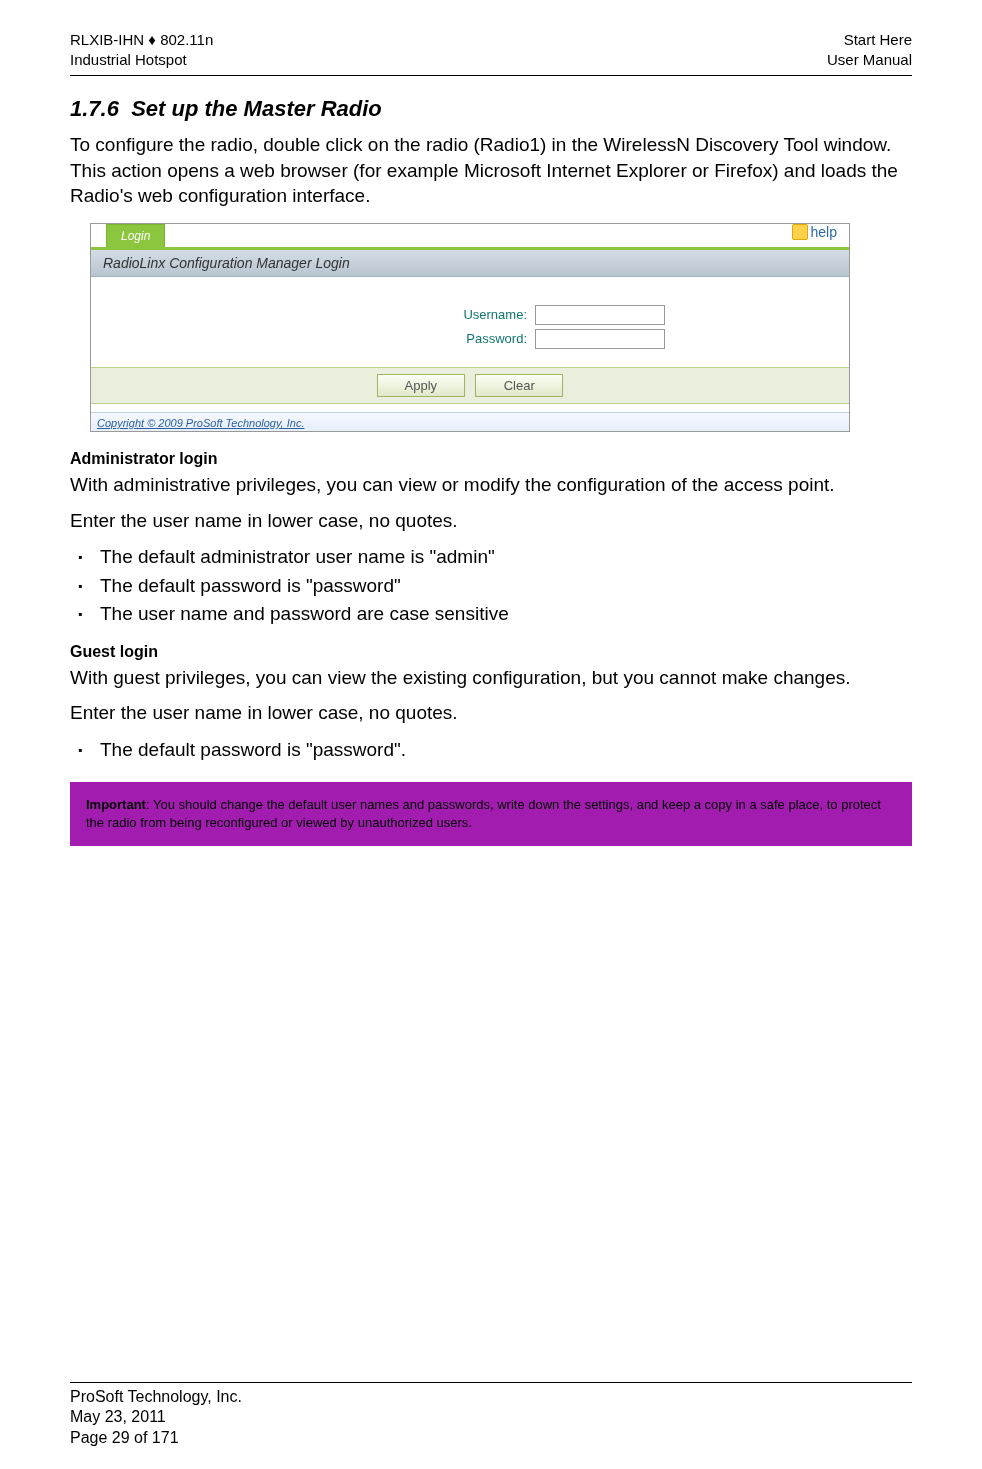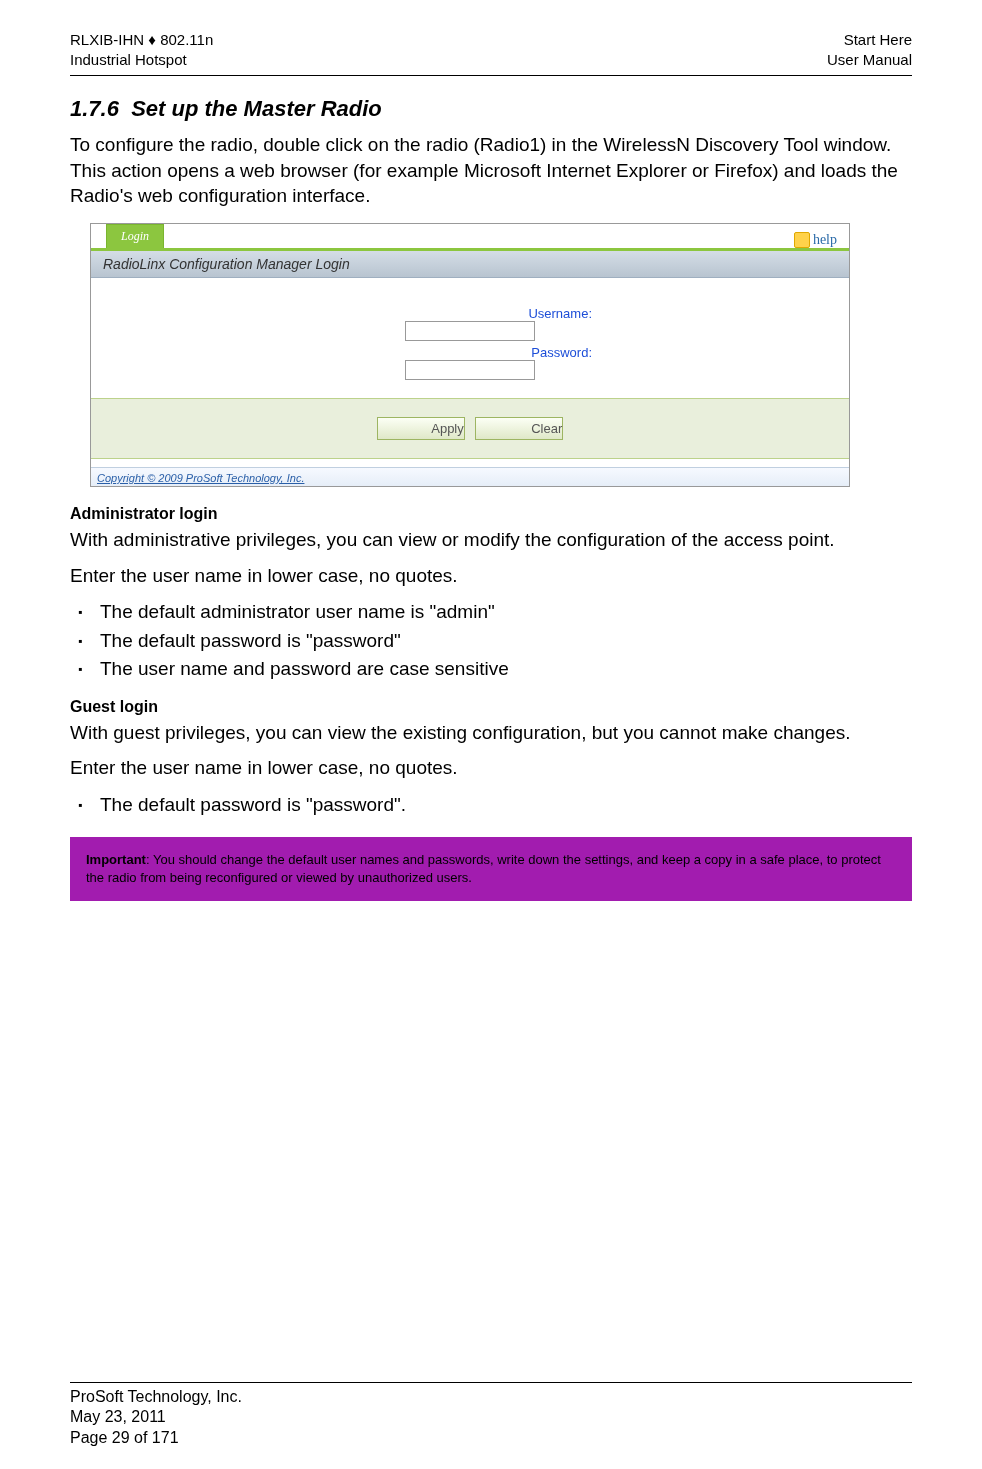--- a/index.html
+++ b/index.html
@@ -35,24 +35,23 @@
     margin-bottom: 10px;
   }
   .screenshot {
     margin: 14px 0 18px 20px;
     border: 1px solid #999;
     width: 760px;
     background: #fff;
   }
   .ss-toprow {
     display: flex;
-    align-items: flex-end;
+    align-items: flex-start;
     justify-content: space-between;
     padding: 0 12px 0 15px;
-    font-family: Liberation Serif, serif;
   }
   .ss-tab {
     background: #8cc63f;
     color: #fff;
     font-size: 12px;
     font-style: italic;
     padding: 4px 14px;
     border: 1px solid #7ab52f;
     border-bottom: none;
   }
@@ -85,22 +84,21 @@
   .ss-form {
     padding: 24px 0 8px 0;
     text-align: center;
   }
   .ss-field {
     display: flex;
     justify-content: center;
     align-items: center;
     margin: 4px 0;
     font-size: 13px;
-    color: #1d4ed8;
-    flex-direction: column;
+    color: #0f766e;
   }
   .ss-field-label {
     width: 260px;
     text-align: right;
     padding-right: 8px;
   }
   .ss-input {
     width: 130px;
     height: 20px;
     border: 1px solid #999;
@@ -115,22 +113,21 @@
     margin-top: 18px;
   }
   .ss-btn {
     display: inline-block;
     width: 88px;
     padding: 3px 0;
     font-size: 13px;
     color: #555;
     background: linear-gradient(#fcfff5, #dfe8c8);
     border: 1px solid #9db562;
-    margin: 12px 3px;
-    text-align: right;
+    margin: 0 3px;
   }
   .ss-footer {
     font-size: 11px;
     color: #2a5fa8;
     font-style: italic;
     padding: 4px 6px 2px 6px;
     text-decoration: underline;
     background: linear-gradient(#f6f9ff, #e6eef8);
     border-top: 1px solid #c0cfe0;
   }

